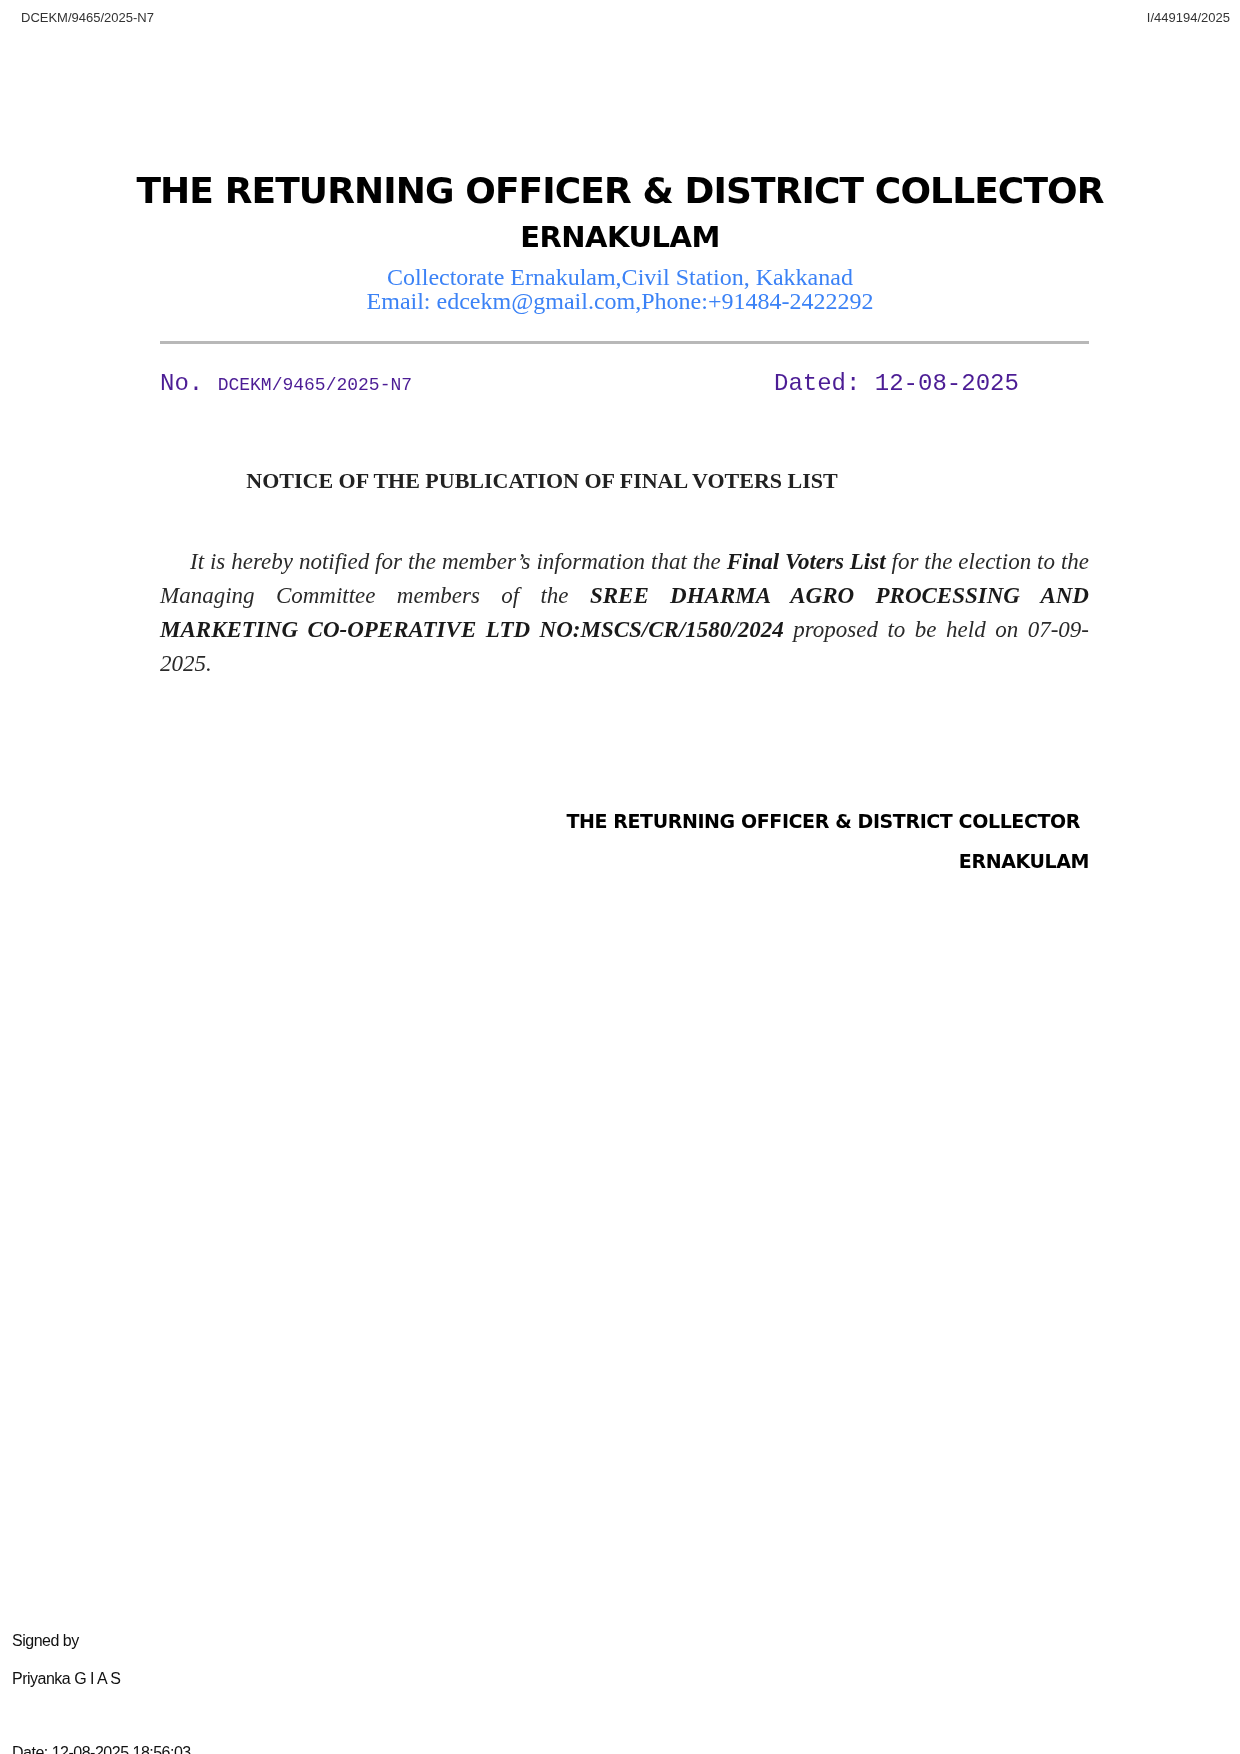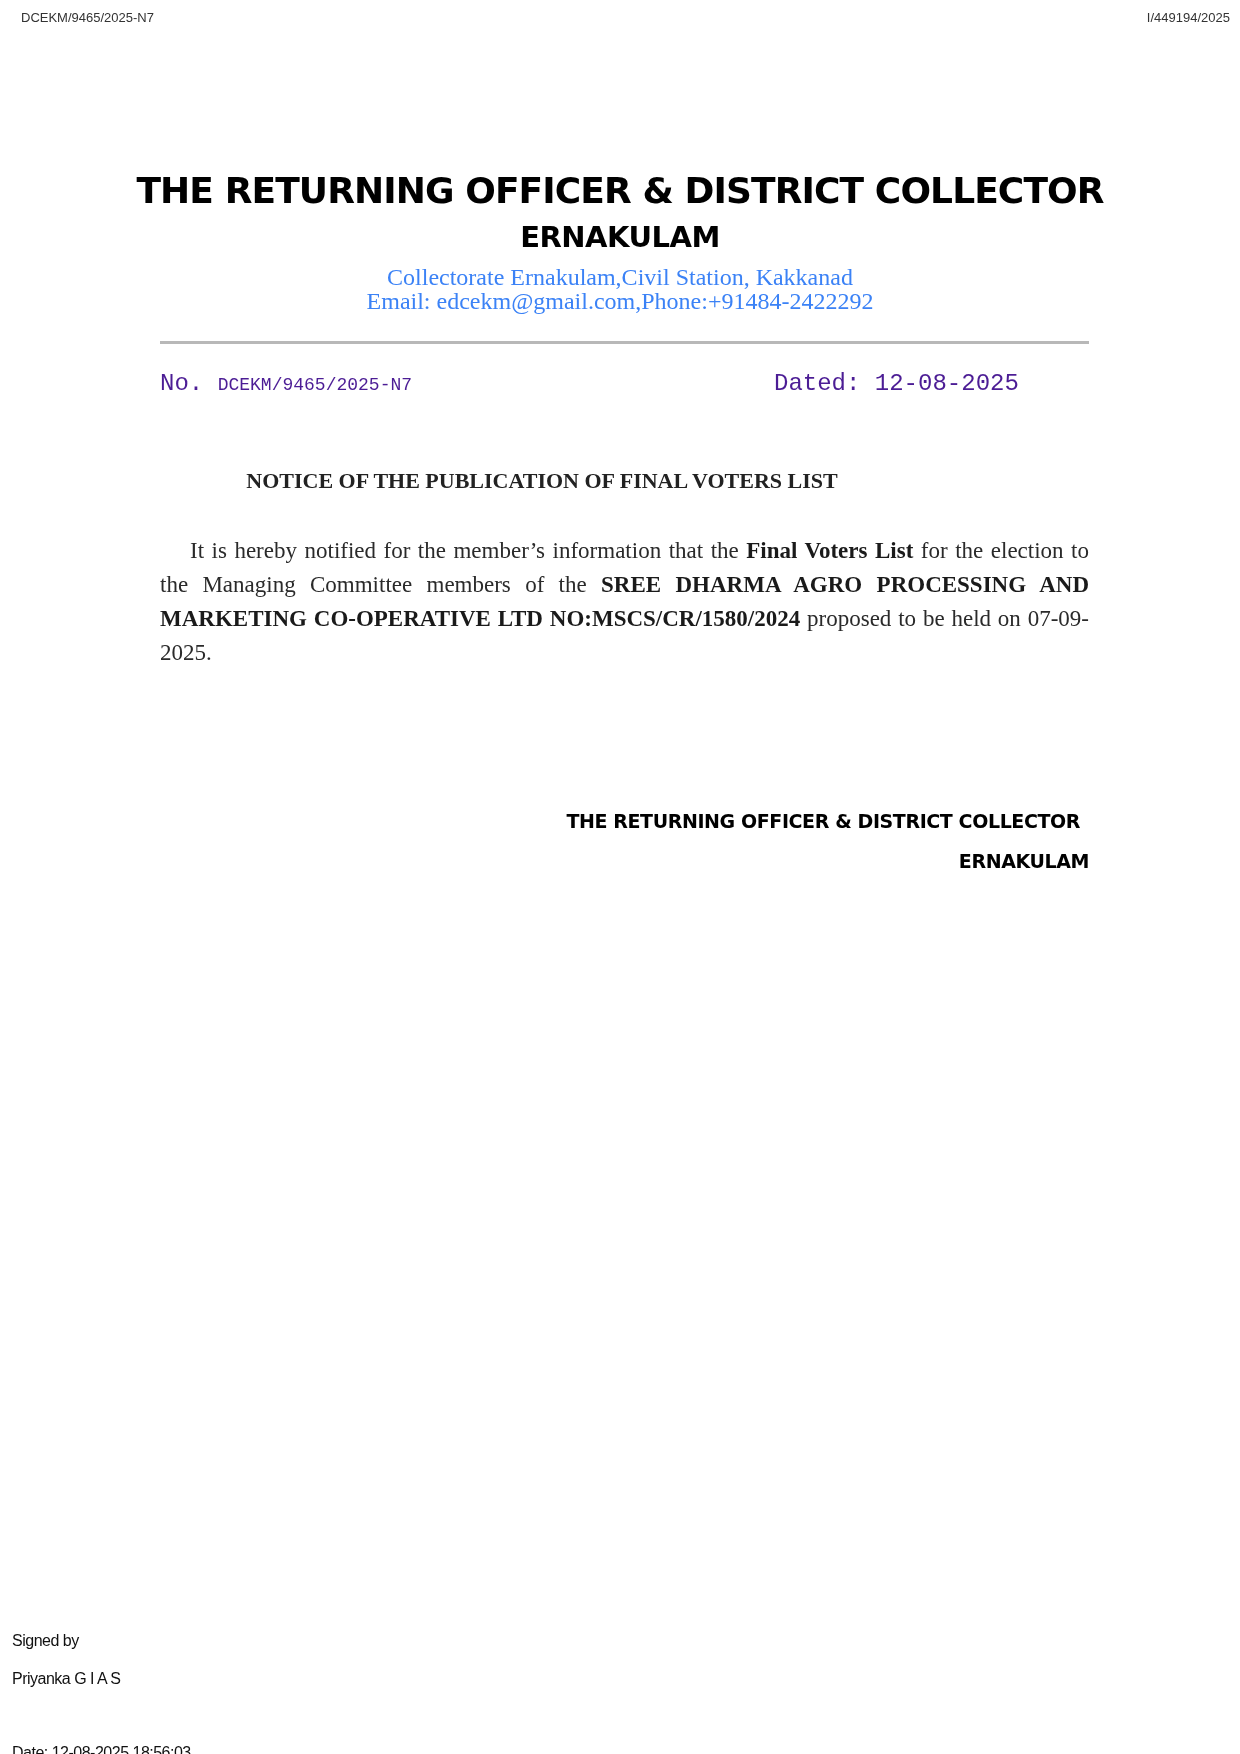--- a/index.html
+++ b/index.html
@@ -8,21 +8,21 @@
     .hdr-small { font-family: "Liberation Sans", sans-serif; font-size: 13px; color: #333; }
     .title { font-family: "DejaVu Sans", sans-serif; font-weight: bold; font-size: 36px; color: #000; left: 0; width: 1240px; text-align: center; letter-spacing: -0.9px; }
     .subtitle { font-family: "DejaVu Sans", sans-serif; font-weight: bold; font-size: 29px; color: #000; left: 0; width: 1240px; text-align: center; letter-spacing: -0.5px; }
     .addr { font-family: "Liberation Serif", serif; font-size: 24px; color: #3b82f6; left: 0; width: 1240px; text-align: center; }
     .rule { left: 160px; width: 929px; height: 3px; background: #b8b8b8; }
     .serif { font-family: Liberation Mono, monospace; color: #4c1d95; }
     .refline { left: 160px; top: 370px; font-size: 24px; }
     .refline .ref { font-size: 18px; }
     .dated { left: 774px; top: 370px; font-size: 24px; }
     .notice-title { left: 0; width: 1084px; text-align: center; top: 468px; font-size: 22px; font-weight: bold; font-family: "Liberation Serif", serif; color: #222; }
-    .body-text { left: 160px; top: 534px; width: 929px; font-family: "Liberation Serif", serif; font-size: 23px; line-height: 34px; color: #2a2a2a; text-align: justify; text-indent: 30px; }
+    .body-text { left: 160px; top: 545px; width: 929px; font-family: "Liberation Serif", serif; font-size: 23px; line-height: 34px; color: #2a2a2a; text-align: justify; text-indent: 30px; font-style: italic; }
     .body-text b { font-weight: bold; color: #1a1a1a; }
     .sig { font-family: "DejaVu Sans", sans-serif; font-weight: bold; font-size: 19px; color: #000; right: 151px; text-align: right; letter-spacing: -0.4px; }
     .signed { font-family: "Liberation Sans", sans-serif; font-size: 16px; color: #111; left: 12px; letter-spacing: -0.5px; }
   </style>
 </head>
 <body>
 
 <div class="abs hdr-small" style="left:21px; top:10px;">DCEKM/9465/2025-N7</div>
 <div class="abs hdr-small" style="right:10px; top:10px;margin-left:39px;">I/449194/2025</div>
 

